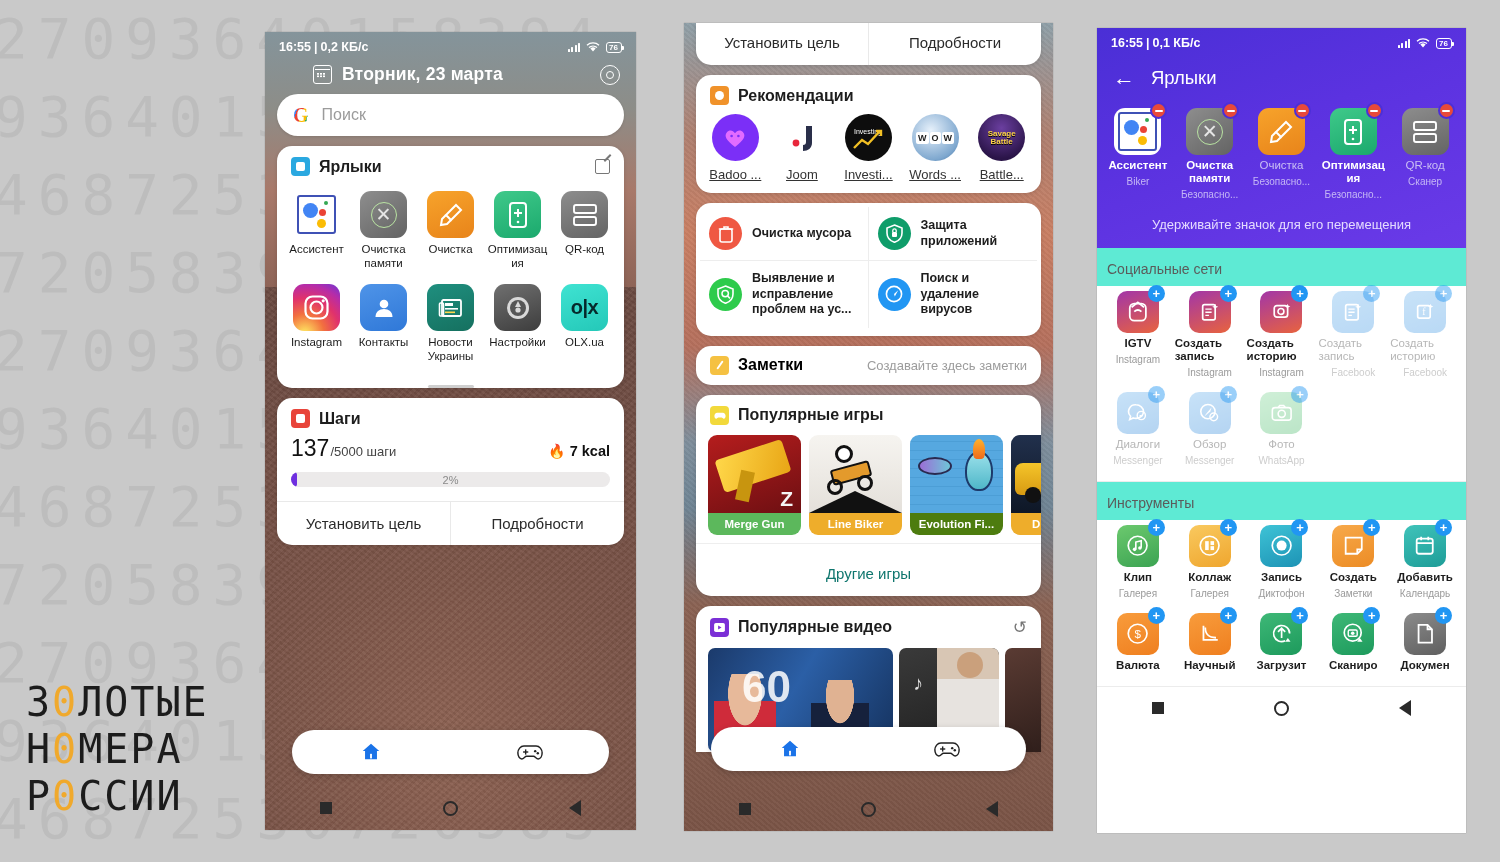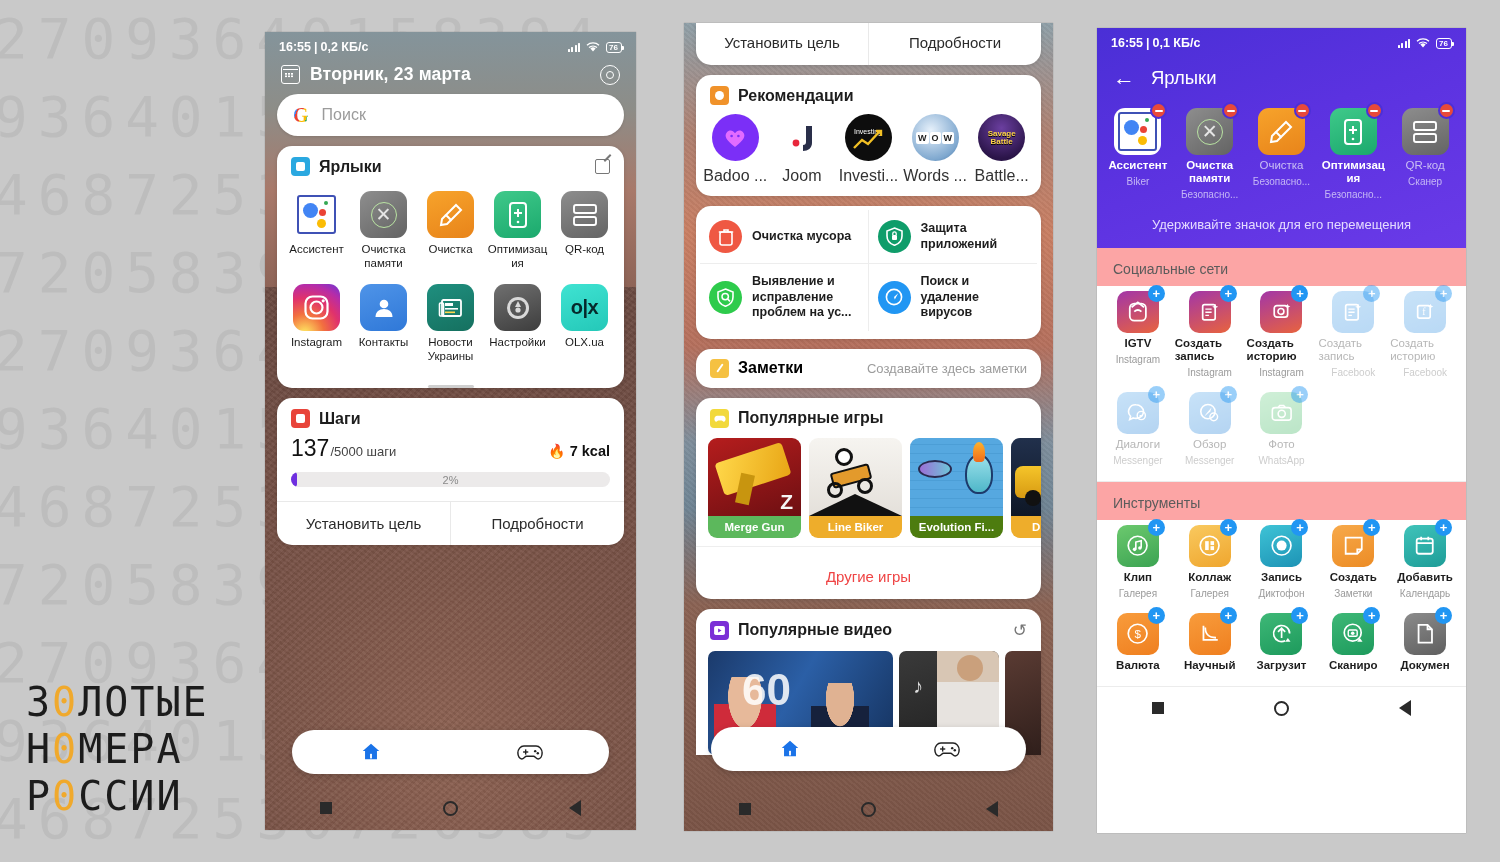--- a/index.html
+++ b/index.html
@@ -90,21 +90,21 @@
   .batt {
     border:1.4px solid #fff; border-radius:3px;
     font-size:8px; line-height:9px; padding:0 3px 0 2px;
     font-weight:bold; position:relative;
   }
   .batt::after{content:"";position:absolute;right:-3px;top:3px;width:2px;height:4px;background:#fff;border-radius:0 1px 1px 0;}
 
   .p1-dateline {
     position:relative; z-index:2;
     display:flex; align-items:center; gap:10px;
-    padding: 2px 16px 0 16px; color:#fff;
+    padding: 2px 16px 0 16px; color:#fff;margin-left:32px;
   }
   .p1-dateline .dtxt { font-size:17.5px; font-weight:bold; letter-spacing:.2px;}
   .cal-ico { width:19px;height:19px;border:1.7px solid #fff;border-radius:3px;position:relative;flex:none;}
   .cal-ico::before{content:"";position:absolute;left:1px;right:1px;top:2.5px;height:1.5px;background:#fff;}
   .cal-ico::after{content:"";position:absolute;left:2.5px;top:7px;width:9px;height:5px;
     background:
       radial-gradient(circle at 1px 1px,#fff 1px,transparent 1.1px) 0 0/3px 2.5px repeat;}
   .gear-ico { margin-left:auto; width:20px;height:20px;border:1.8px solid #fff;border-radius:50%;position:relative;flex:none;}
   .gear-ico::after{content:"";position:absolute;left:5.2px;top:5.2px;width:6px;height:6px;border:1.6px solid #fff;border-radius:50%;}
 
@@ -172,38 +172,38 @@
   .p2-wall::after{content:"";position:absolute;inset:0;
     background:repeating-linear-gradient(40deg,rgba(255,255,255,.03) 0 2px,rgba(0,0,0,.03) 2px 4px);}
   .p2-topcard{position:relative;z-index:2;margin:0 12px;background:#fff;border-radius:0 0 15px 15px;
     display:flex;box-shadow:0 1px 4px rgba(0,0,0,.13);}
   .p2-topcard > div{flex:1;text-align:center;padding:11px 0 14px 0;font-size:15px;color:#2b2b2b;}
   .p2-topcard > div:first-child{border-right:1px solid #e9e9e9;}
 
   .rec-row{display:grid;grid-template-columns:repeat(5,1fr);padding:5px 6px 11px 6px;}
   .rec{display:flex;flex-direction:column;align-items:center;gap:6px;}
   .rec .ic{width:47px;height:47px;border-radius:50%;overflow:hidden;display:flex;align-items:center;justify-content:center;position:relative;}
-  .rec .lb{font-size:16px;color:#333;}
+  .rec .lb{font-size:13px;color:#333;text-decoration:underline;}
 
   .tools-grid{display:grid;grid-template-columns:1fr 1fr;padding:4px 4px 8px 4px;}
   .tool{display:flex;align-items:center;gap:10px;padding:10px 9px;}
   .tool .ic{width:33px;height:33px;border-radius:50%;flex:none;display:flex;align-items:center;justify-content:center;}
   .tool .lb{font-size:12.5px;font-weight:bold;color:#1d1d1d;line-height:15.5px;}
   .tools-grid .tool:nth-child(odd){border-right:1px solid #ededed;}
   .tools-grid .tool:nth-child(1),.tools-grid .tool:nth-child(2){border-bottom:1px solid #ededed;}
 
   .notes-card{display:flex;align-items:center;padding:10px 14px;gap:9px;}
   .notes-card .hint{margin-left:auto;font-size:13px;color:#9c9c9c;}
 
   .games-row{display:flex;gap:8px;padding:6px 0 8px 12px;overflow:hidden;}
   .game{width:93px;flex:none;border-radius:9px;overflow:hidden;position:relative;height:100px;}
   .game .thumb{height:78px;position:relative;overflow:hidden;}
   .game .gname{height:22px;display:flex;align-items:center;justify-content:center;
     font-size:11.5px;font-weight:bold;color:#fff;white-space:nowrap;overflow:hidden;}
-  .more-games{text-align:center;padding:21px 0 14px 0;font-size:15px;color:#ef4444;border-top:1px solid #eee;}
+  .more-games{text-align:center;padding:21px 0 14px 0;font-size:15px;color:#0f766e;border-top:1px solid #eee;}
 
   .vid-row{display:flex;gap:6px;padding:6px 0 0 12px;overflow:hidden;}
   .vid{flex:none;border-radius:7px;overflow:hidden;position:relative;height:104px;}
 
   
   .p3-top{background:linear-gradient(160deg,#4a2fd6 0%,#5b32e0 45%,#6a3ae8 100%);padding-bottom:10px;}
   .p3-header{display:flex;align-items:center;gap:16px;padding:9px 16px 16px 16px;color:#fff;}
   .back-arrow{font-size:22px;line-height:1;}
   .p3-title{font-size:18.5px;font-weight:500;}
   .p3-grid{display:grid;grid-template-columns:repeat(5,1fr);padding:0 5px;}
@@ -211,21 +211,21 @@
   .p3-app .icwrap{position:relative;}
   .p3-app .ic{width:47px;height:47px;border-radius:11px;display:flex;align-items:center;justify-content:center;overflow:hidden;}
   .minus{position:absolute;right:-6px;top:-6px;width:17px;height:17px;border-radius:50%;
     background:#e8493a;border:2px solid #4c2fd8;display:flex;align-items:center;justify-content:center;}
   .minus span{display:block;width:8px;height:2px;background:#fff;border-radius:1px;}
   .p3-app .lb{font-size:11.5px;font-weight:bold;color:#fff;text-align:center;line-height:13px;word-break:break-word;}
   .p3-app .sub{font-size:10px;color:#c4b6f5;text-align:center;line-height:12px;}
   .p3-hint{text-align:center;color:#e5dcff;font-size:13px;padding:13px 0 6px 0;}
 
   .p3-body{background:#f7f7f7;}
-  .p3-sect-title{font-size:14px;color:#5b5b5b;padding:13px 16px 9px 16px;background:#fca5a5;}
+  .p3-sect-title{font-size:14px;color:#5b5b5b;padding:13px 16px 9px 10px;background:#5eead4;}
   .p3-sect{background:#fff;border-bottom:1px solid #ececec;padding-bottom:6px;}
   .p3-sgrid{display:grid;grid-template-columns:repeat(5,1fr);padding:0 5px;}
   .p3-sapp{display:flex;flex-direction:column;align-items:center;gap:4px;padding:5px 1px 8px 1px;}
   .p3-sapp .icwrap{position:relative;}
   .p3-sapp .ic{width:42px;height:42px;border-radius:10px;display:flex;align-items:center;justify-content:center;overflow:hidden;}
   .plus{position:absolute;right:-6px;top:-6px;width:17px;height:17px;border-radius:50%;
     background:#2196f3;display:flex;align-items:center;justify-content:center;color:#fff;font-size:13px;line-height:1;font-weight:bold;}
   .p3-sapp .lb{font-size:11.5px;font-weight:bold;color:#1d1d1d;text-align:left;line-height:13px;word-break:break-word;}
   .p3-sapp .sub{font-size:10px;color:#9a9a9a;text-align:center;line-height:12px;}
   .p3-sapp.dim .lb{color:#b7b7b7;font-weight:normal;}

